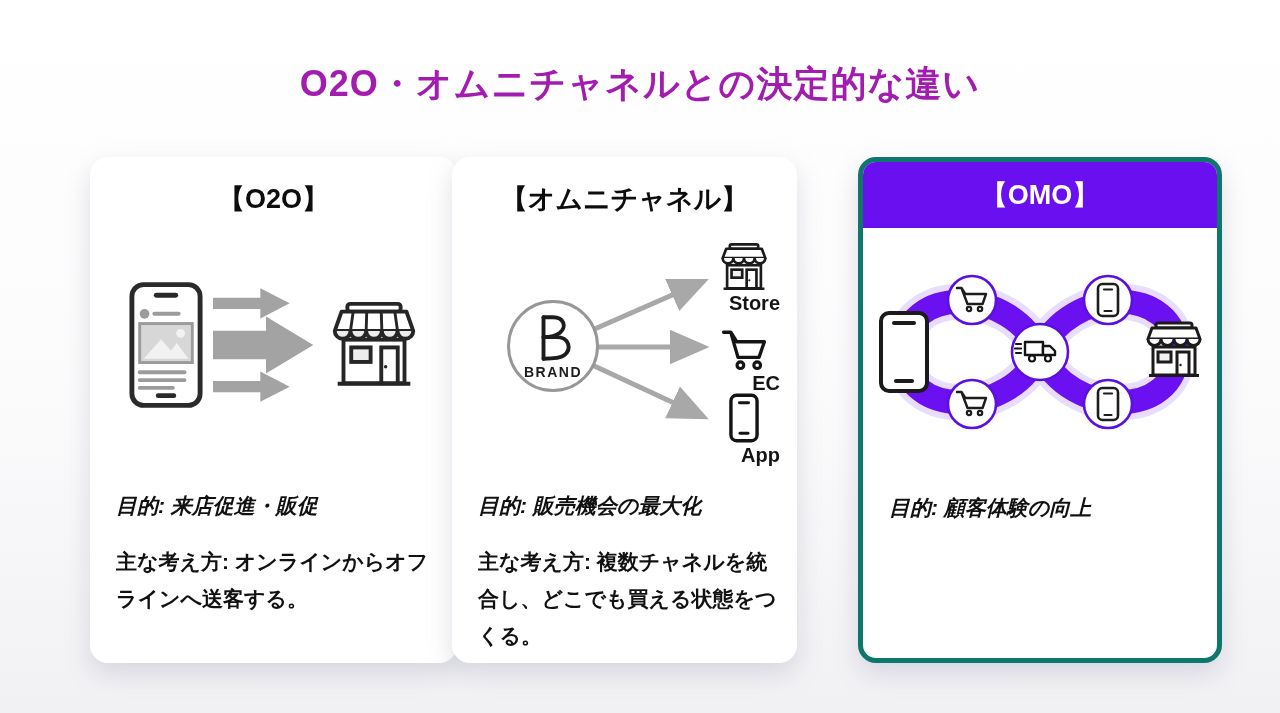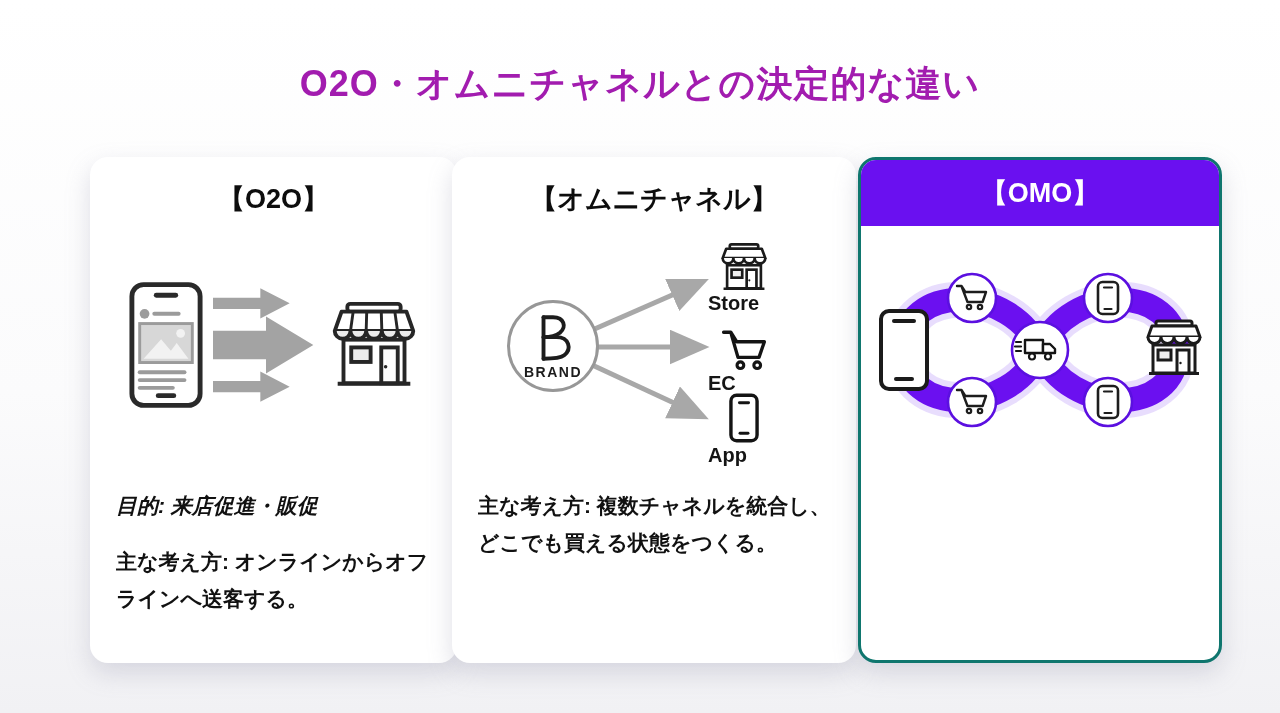--- a/index.html
+++ b/index.html
@@ -13,22 +13,22 @@
     position:absolute;top:60px;left:0;width:100%;
     text-align:center;font-size:36px;font-weight:800;color:#a21caf;
     letter-spacing:1px;margin:0;
   }
   .card{
     position:absolute;top:157px;height:506px;background:#fff;
     border-radius:18px;box-shadow:0 10px 24px rgba(140,140,165,.28);
     box-sizing:border-box;
   }
   #card-o2o{left:58px;width:367px;margin-left:32px;}
-  #card-omni{left:452px;width:404px;}
-  #card-omo{left:858px;width:364px;border:3px solid #0f766e;overflow:hidden;}
+  #card-omni{left:452px;width:345px;}
+  #card-omo{left:858px;width:364px;border:5px solid #0f766e;overflow:hidden;}
   .card-title{
     position:absolute;top:24px;left:0;width:100%;text-align:center;
     font-size:27px;font-weight:800;color:#0d0d0d;margin:0;
   }
   .omo-header{
     position:absolute;top:0;left:0;right:0;height:66px;background:#6a10f0;
     display:flex;align-items:center;justify-content:center;
   }
   .omo-header .card-title{position:static;color:#fff;}
   .card-text{
@@ -47,21 +47,21 @@
 
   
   .illus-omni{position:absolute;top:86px;left:0;width:100%;height:238px;}
   .arrows-omni{position:absolute;left:0;top:0;width:372px;height:238px;}
   .brand-circle{
     position:absolute;left:55px;top:57px;width:86px;height:86px;
     border:3px solid #979797;border-radius:50%;background:#fff;
     display:flex;flex-direction:column;align-items:center;justify-content:center;
   }
   .brand-label{font-size:14px;font-weight:800;letter-spacing:1.5px;color:#1c1c1c;margin-top:1px;}
-  .channel{position:absolute;left:256px;width:72px;text-align:left;}
+  .channel{position:absolute;left:256px;width:72px;text-align:right;}
   .channel-store{top:0px;}
   .channel-ec{top:84px;}
   .channel-app{top:150px;}
   .channel-label{font-size:20px;font-weight:800;color:#151515;margin-top:1px;}
 
   
   .illus-omo{
     position:absolute;top:102px;left:0;width:100%;
     display:flex;justify-content:center;
   }
@@ -170,20 +170,21 @@
       <svg width="32" height="50" viewBox="0 0 28 44" style="display:block;margin:0 auto;">
         <rect x="2.5" y="2" width="23" height="40" rx="5" fill="#fff" stroke="#141414" stroke-width="3"></rect>
         <line x1="10" y1="8.5" x2="18" y2="8.5" stroke="#141414" stroke-width="2.6" stroke-linecap="round"></line>
         <line x1="10.5" y1="35.5" x2="17.5" y2="35.5" stroke="#141414" stroke-width="2.6" stroke-linecap="round"></line>
       </svg>
       <div class="channel-label">App</div>
     </div>
   </div>
 
   <div class="card-text">
+    <p class="purpose">目的: 販売機会の最大化</p>
     <p class="approach">主な考え方: 複数チャネルを統合し、どこでも買える状態をつくる。</p>
   </div>
 </section>
 
 <section class="card" id="card-omo">
   <div class="omo-header">
     <h2 class="card-title">【OMO】</h2>
   </div>
 
   <div class="illus-omo">
@@ -238,14 +239,15 @@
         <circle cx="-8" cy="6.5" r="3" fill="#fff" stroke="#141414" stroke-width="2.2"></circle>
         <circle cx="8" cy="6.5" r="3" fill="#fff" stroke="#141414" stroke-width="2.2"></circle>
         <line x1="-24" y1="-8" x2="-19" y2="-8" stroke="#141414" stroke-width="2.2" stroke-linecap="round"></line>
         <line x1="-25" y1="-3.5" x2="-19" y2="-3.5" stroke="#141414" stroke-width="2.2" stroke-linecap="round"></line>
         <line x1="-24" y1="1" x2="-19" y2="1" stroke="#141414" stroke-width="2.2" stroke-linecap="round"></line>
       </g>
     </svg>
   </div>
 
   <div class="card-text">
+    <p class="purpose">目的: 顧客体験の向上</p>
   </div>
 </section>
 
 </body></html>

